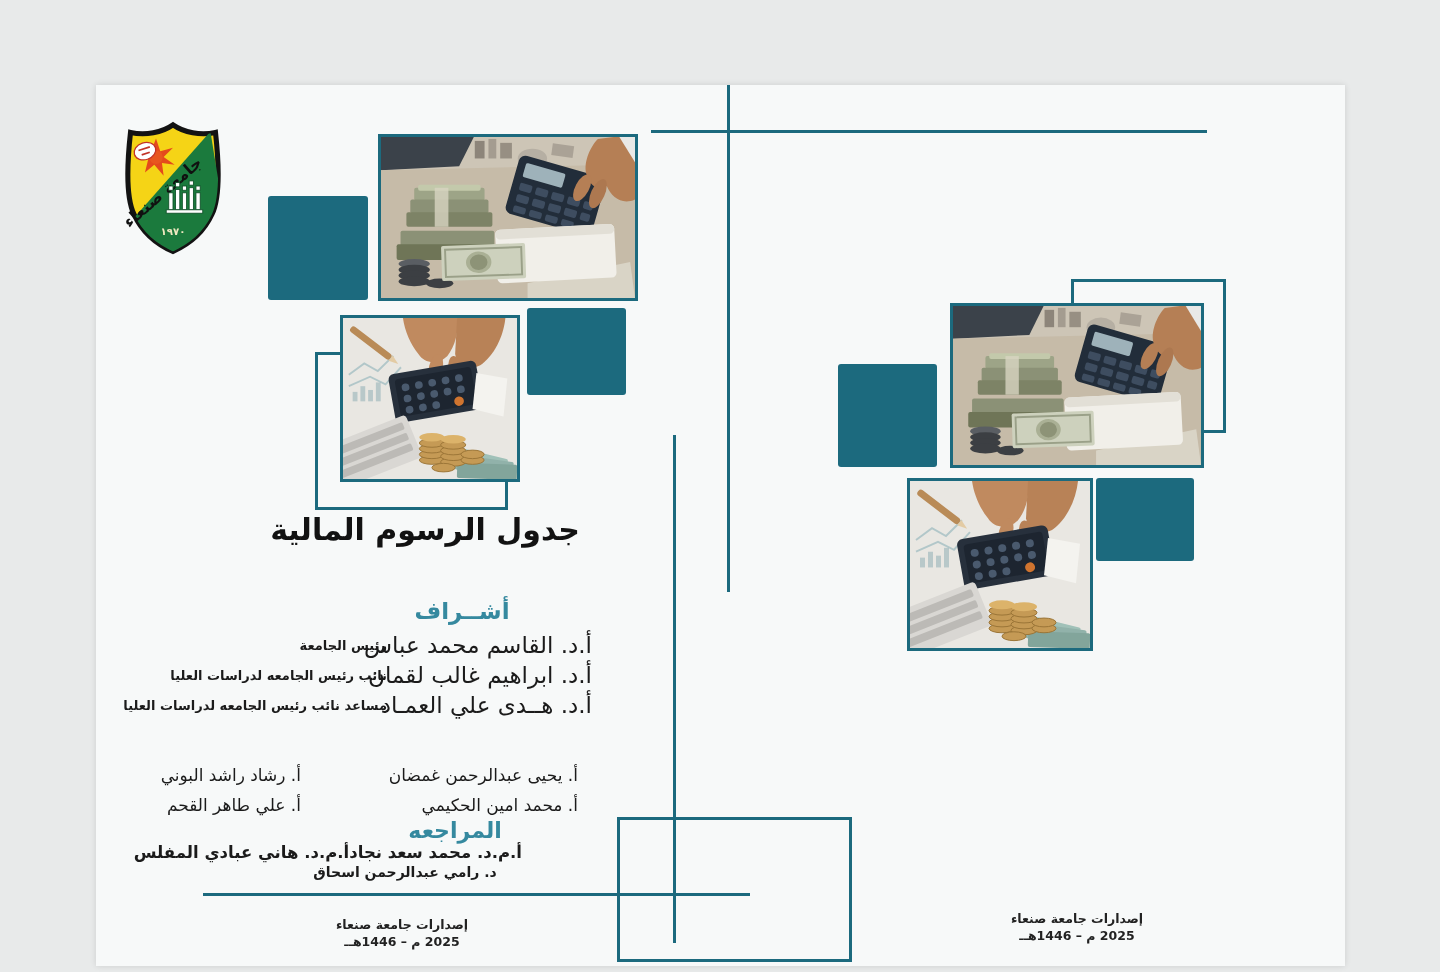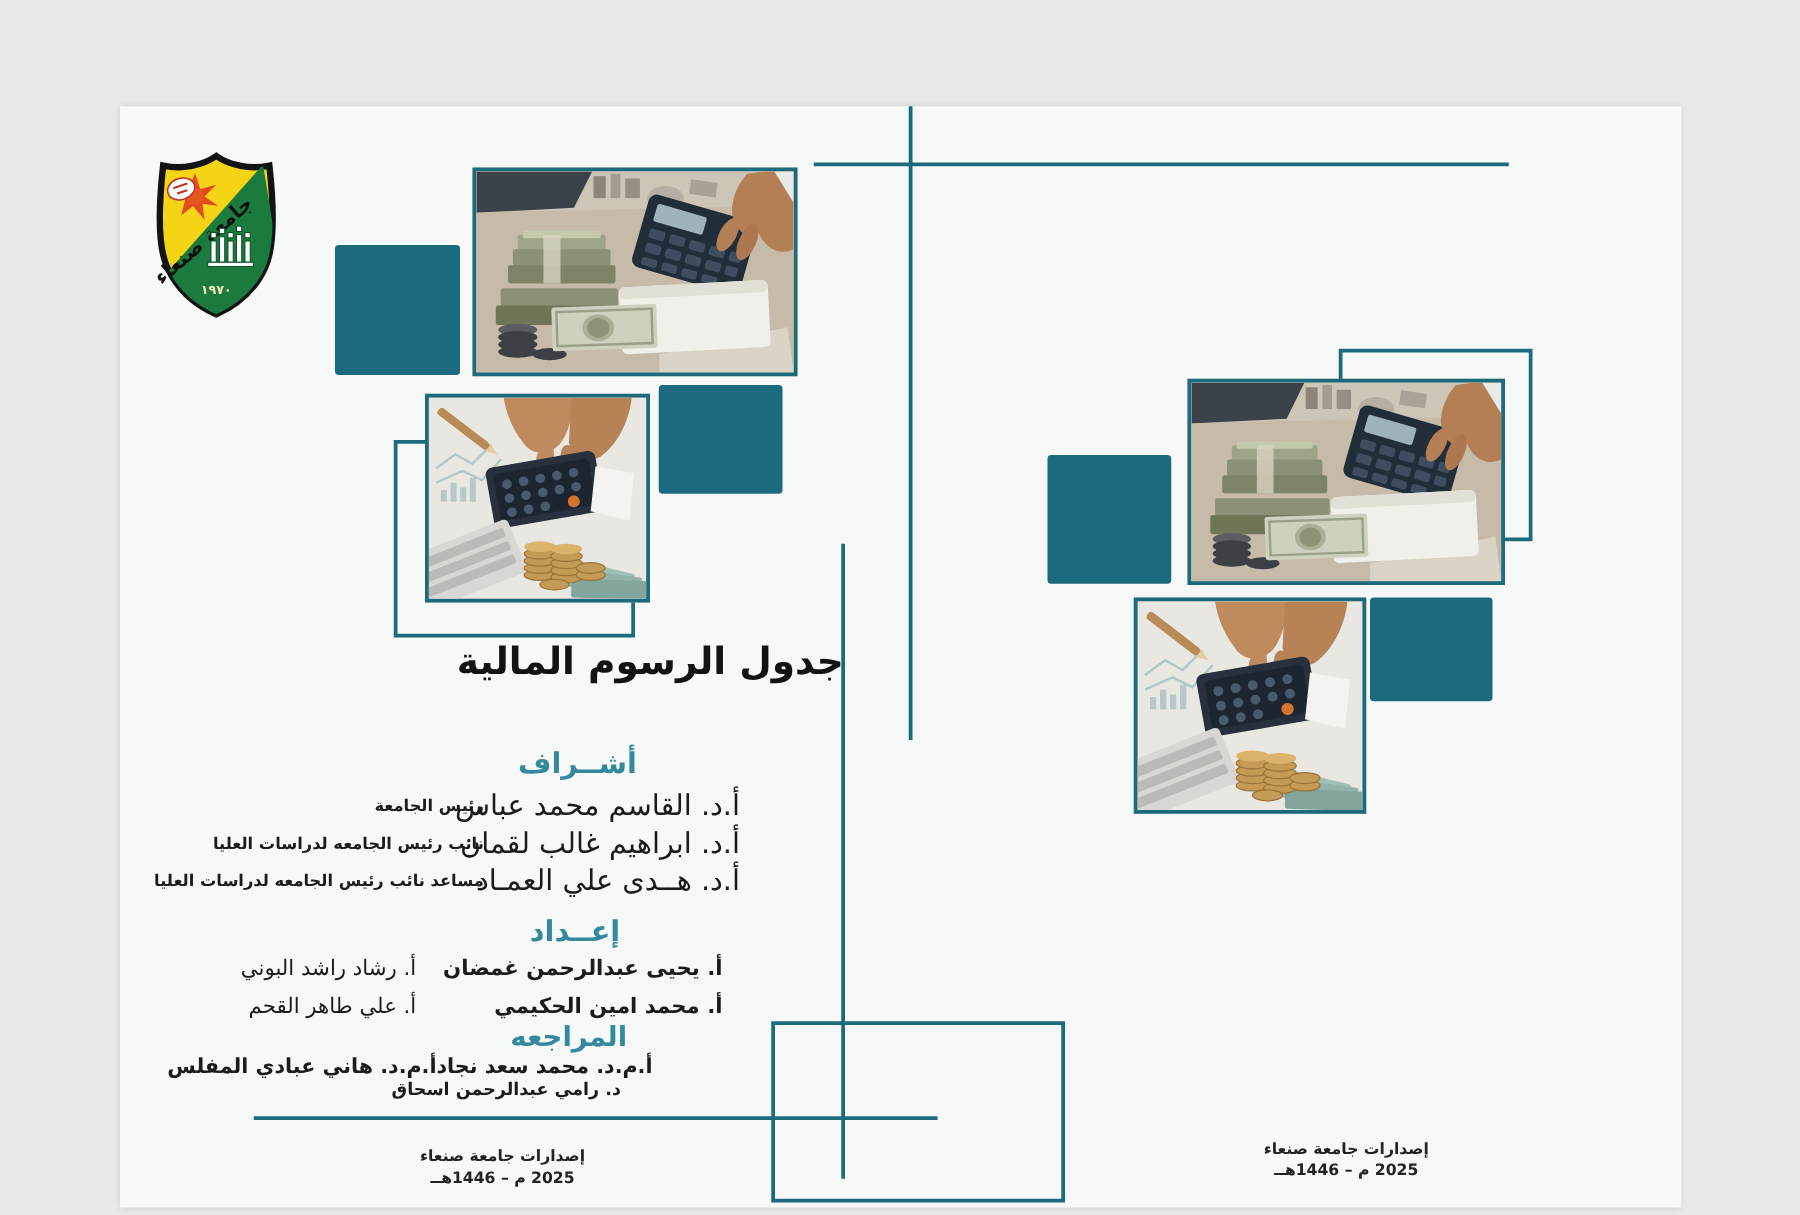--- a/index.html
+++ b/index.html
@@ -5,27 +5,27 @@
   html,body{margin:0;padding:0;background:#e8eaea;font-family:"DejaVu Sans",sans-serif;}
   #stage{position:relative;width:1440px;height:972px;overflow:hidden;background:#e8eaea;}
   .abs{position:absolute;}
   #page{left:96px;top:85px;width:1249px;height:881px;background:#f7f9f9;box-shadow:0 0 6px rgba(0,0,0,.12);}
   .sq{background:#1c6a7e;border-radius:3px;}
   .orect{border:3px solid #1c6a7e;background:transparent;}
   .hline,.vline{background:#1c6a7e;}
   .photo{border:3px solid #1c6a7e;overflow:hidden;background:#cdc5b6;}
   .photo svg{display:block;width:100%;height:100%;}
   .ar{direction:rtl;color:#1b1b1b;}
-  .title-line{font-weight:bold;font-size:30px;color:#121212;text-align:right;white-space:nowrap;}
+  .title-line{font-weight:bold;font-size:30px;color:#121212;text-align:center;white-space:nowrap;}
   .sec-head{font-weight:bold;font-size:23px;color:#35899f;text-align:center;white-space:nowrap;}
   .sup-row{display:flex;align-items:center;height:30px;}
   .sup-name{width:205px;font-weight:normal;font-size:23px;white-space:nowrap;}
   .sup-role{flex:1;font-weight:bold;font-size:13px;white-space:nowrap;}
   .prep-row{display:flex;align-items:center;height:30px;}
-  .prep-r{width:245px;font-weight:bold;font-size:17px;white-space:nowrap;}
+  .prep-r{width:245px;font-weight:normal;font-size:17px;white-space:nowrap;padding-left:32px;}
   .prep-l{flex:1;font-weight:normal;font-size:17px;white-space:nowrap;}
   .rev-row{display:flex;justify-content:space-between;align-items:center;font-weight:bold;font-size:16.5px;white-space:nowrap;}
   .rev-extra{font-weight:bold;font-size:14px;text-align:center;white-space:nowrap;}
   .footer{text-align:center;font-weight:bold;font-size:12.5px;line-height:17px;white-space:nowrap;color:#222;}
 </style>
 </head>
 <body>
 
 <svg width="0" height="0" style="position:absolute" aria-hidden="true">
 <defs>
@@ -249,21 +249,20 @@
     <div class="sup-row">
       <span class="sup-name">أ.د. ابراهيم غالب لقمان</span>
       <span class="sup-role">نائب رئيس الجامعه لدراسات العليا</span>
     </div>
     <div class="sup-row">
       <span class="sup-name">أ.د. هــدى علي العمـاد</span>
       <span class="sup-role">مساعد نائب رئيس الجامعه لدراسات العليا</span>
     </div>
   </div>
 
-  <div class="abs ar sec-head" style="left:310px;top:733px;width:300px;">إعــداد</div>
   <div class="abs ar" style="left:130px;top:760px;width:448px;">
     <div class="prep-row">
       <span class="prep-r">أ. يحيى عبدالرحمن غمضان</span>
       <span class="prep-l">أ. رشاد راشد البوني</span>
     </div>
     <div class="prep-row">
       <span class="prep-r">أ. محمد امين الحكيمي</span>
       <span class="prep-l">أ. علي طاهر القحم</span>
     </div>
   </div>

